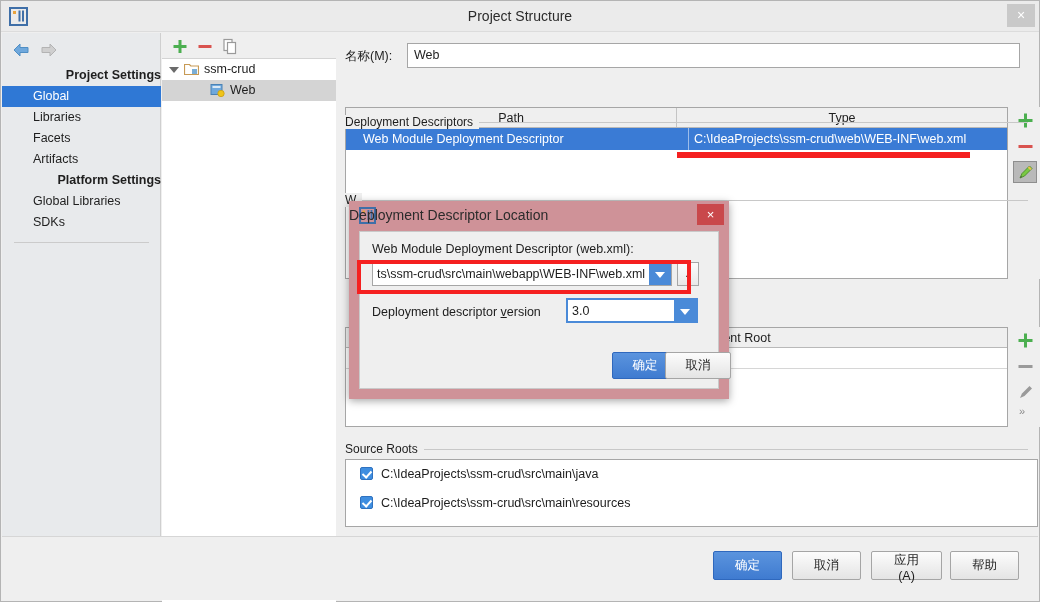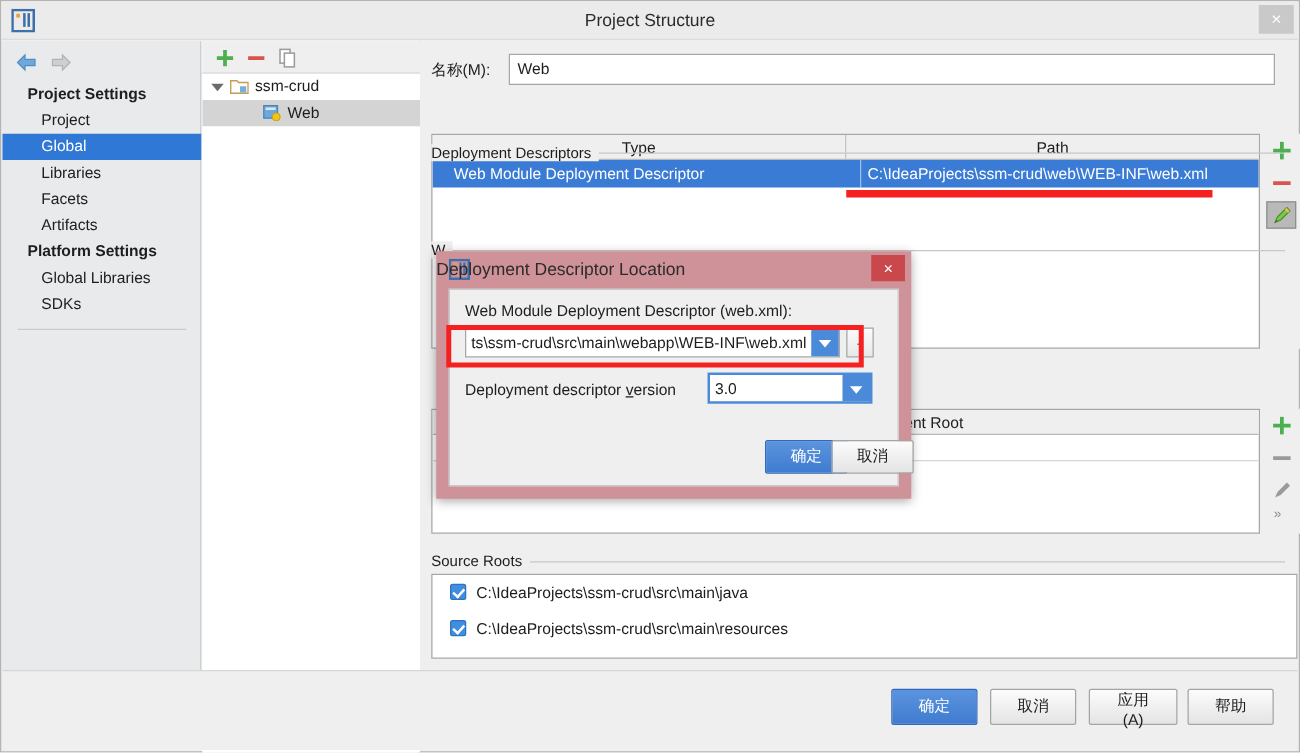--- a/index.html
+++ b/index.html
@@ -47,21 +47,21 @@
     border-right: 1px solid #cfcfcf;
   }
   .nav-arrows { position: absolute; left: 10px; top: 6px; width: 60px; height: 24px; }
   .arrow { position: absolute; top: 3px; width: 18px; height: 16px; cursor: pointer; }
   .arrow.back { left: 0; }
   .arrow.fwd  { left: 28px; }
 
   .side-list { position: absolute; left: 0; top: 32px; width: 159px; }
   .side-head {
     height: 21px; line-height: 21px; padding-left: 20px;
-    font-weight: bold; font-size: 12.5px; color: #1e1e1e;
+    font-weight: bold; font-size: 12.5px; color: #1e1e1e; text-align: right;
   }
   .side-item {
     height: 21px; line-height: 21px; padding-left: 31px;
     font-size: 12.5px; color: #1e1e1e; cursor: pointer;
   }
   .side-item.selected { background: #2f78d5; color: #ffffff; }
   .side-divider {
     margin: 9px 12px 6px 12px; height: 1px; background: #cbcbcb;
   }
 
@@ -241,21 +241,20 @@
       <svg class="arrow back" viewBox="0 0 18 16">
         <path d="M8 2 L2 8 L8 14 L8 10.5 L16 10.5 L16 5.5 L8 5.5 Z" fill="#6fa8dc" stroke="#4f8ec4" stroke-width="1"></path>
       </svg>
       <svg class="arrow fwd" viewBox="0 0 18 16">
         <path d="M10 2 L16 8 L10 14 L10 10.5 L2 10.5 L2 5.5 L10 5.5 Z" fill="#cfcfcf" stroke="#b3b3b3" stroke-width="1"></path>
       </svg>
     </div>
 
     <div class="side-list">
       <div class="side-head">Project Settings</div>
-      <div class="side-item">Project</div>
       <div class="side-item selected">Global</div>
       <div class="side-item">Libraries</div>
       <div class="side-item">Facets</div>
       <div class="side-item">Artifacts</div>
       <div class="side-head">Platform Settings</div>
       <div class="side-item">Global Libraries</div>
       <div class="side-item">SDKs</div>
       <div class="side-divider"></div>
     </div>
   </div>
@@ -301,22 +300,22 @@
       <div class="name-input">Web</div>
     </div>
 
     <div class="group" style="left:8px; top:82px; right:10px; height:14px;">
       <div class="group-line"></div>
       <div class="group-title">Deployment Descriptors</div>
     </div>
 
     <div class="tbl-wrap" style="left:8px; top:74px; width:663px; height:172px;">
       <div class="tbl-head">
+        <div>Path</div>
         <div>Type</div>
-        <div>Path</div>
       </div>
       <div class="tbl-row sel">
         <div>Web Module Deployment Descriptor</div>
         <div class="c2">C:\IdeaProjects\ssm-crud\web\WEB-INF\web.xml</div>
       </div>
     </div>
 
     <div class="side-tools" style="left:673px; top:74px; height:172px;">
       <div class="side-tool">
         <svg style="position:absolute;left:7px;top:5px;width:17px;height:17px" viewBox="0 0 17 17">

